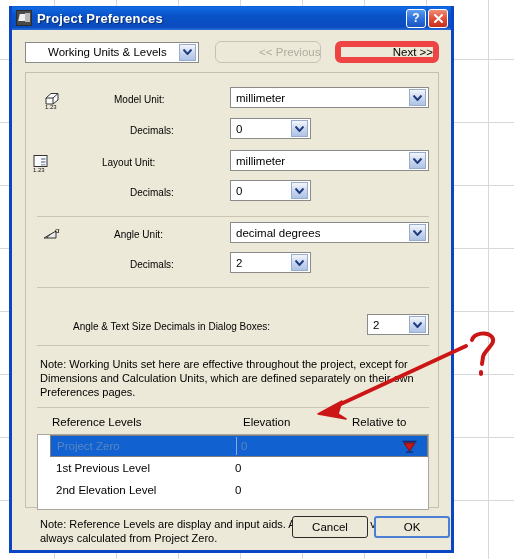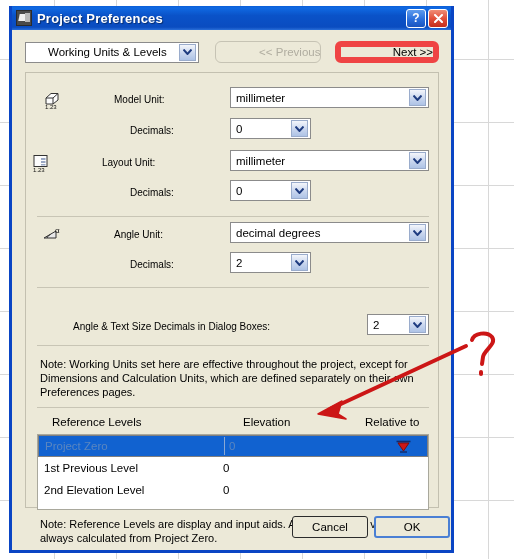--- a/index.html
+++ b/index.html
@@ -251,20 +251,21 @@
     background: #ffffff;
     border: 1px solid #a9a89c;
     box-sizing: border-box;
   }
   .ref-row {
     height: 22px;
     display: flex;
     align-items: center;
     font-size: 11.5px;
     position: relative;
+    margin-left: 12px;
   }
   .ref-row.selected {
     background: #1162d0;
     border: 1px solid #7f7f7f;
     box-sizing: border-box;
   }
   .ref-name {
     width: 185px;
     padding-left: 6px;
     box-sizing: border-box;
@@ -491,21 +492,21 @@
       </div>
 
       <hr class="sep" style="top:272px;">
 
       <div id="note-text">Note: Working Units set here are effective throughout the project, except for Dimensions and Calculation Units, which are defined separately on their own Preferences pages.</div>
 
       <hr class="sep" style="top:334px;">
 
       <div class="ref-header" style="left:14px;padding-left:12px;">Reference Levels</div>
       <div class="ref-header" style="left:199px;margin-left:18px;">Elevation</div>
-      <div class="ref-header" style="left:339px;">Relative to</div>
+      <div class="ref-header" style="left:326px;">Relative to</div>
 
       <div id="ref-table">
 
         <div class="ref-row selected">
           <span class="ref-name">Project Zero</span>
           <span class="ref-elev">0</span>
           <span class="ref-rel">
             <svg width="17" height="14" viewBox="0 0 17 14">
               <path d="M1.5,2.5 L15.5,2.5" stroke="#102a6b" stroke-width="1.6"></path>
               <path d="M3,4 L14,4 L8.5,12 Z" fill="#cc1616" stroke="#7a0d0d" stroke-width="1"></path>

